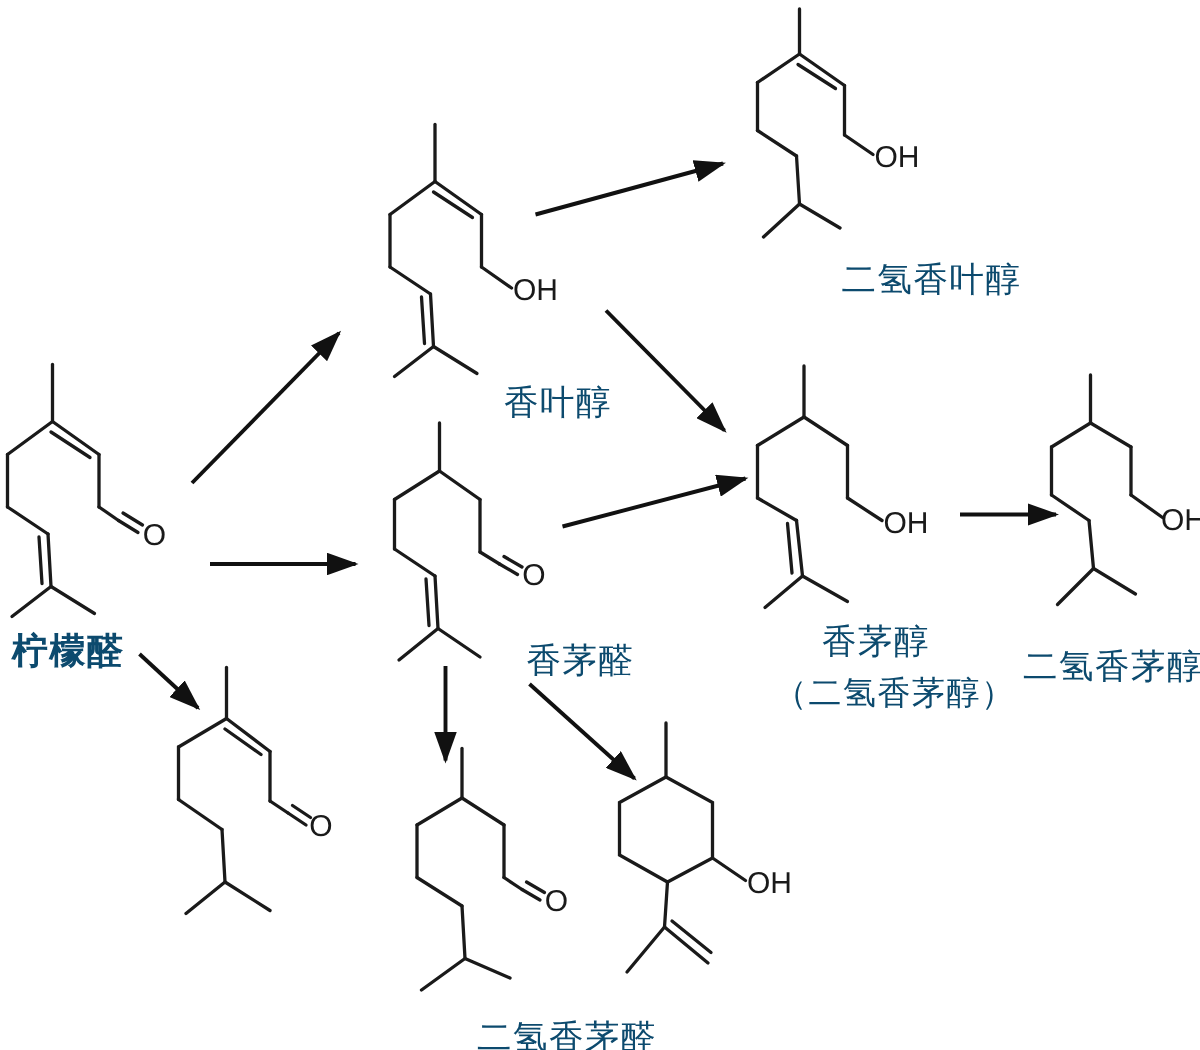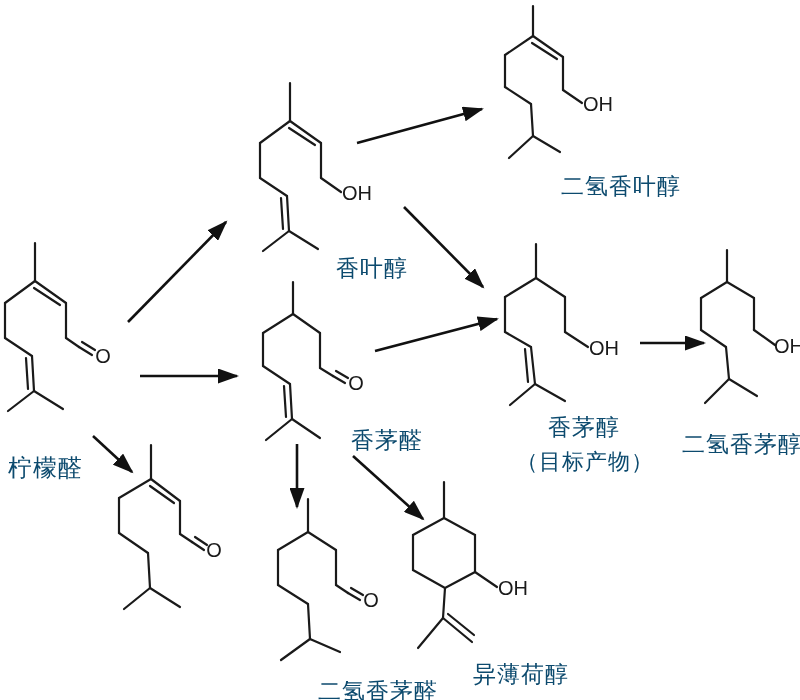--- a/index.html
+++ b/index.html
@@ -44,21 +44,21 @@
       <path class="bond" d="M66,105 L79,114"></path>
       <path class="bond" d="M79,114 L92,122 M82,109 L95,117"></path>
       <text class="atom" x="103" y="130" text-anchor="middle">O</text>
       <path class="bond" d="M35,48 L5,70"></path>
       <path class="bond" d="M5,70 V105"></path>
       <path class="bond" d="M5,105 L32,123"></path>
       <path class="bond" d="M32,123 L34,158 M26,125 L28,156"></path>
       <path class="bond" d="M34,158 L8,178 M34,158 L63,176"></path>
     </svg>
   </div>
-  <div class="lbl big" style="left:8px;top:452px;">柠檬醛</div>
+  <div class="lbl big" style="left:8px;top:418px;font-weight:bold;">柠檬醛</div>
 
   <div class="mol" style="left:253px;top:75px;">
     <svg width="125" height="195" viewBox="0 0 125 195">
       <path class="bond" d="M37,8 V46"></path>
       <path class="bond" d="M37,46 L68,68 M36,53 L62,70"></path>
       <path class="bond" d="M68,68 V103"></path>
       <path class="bond" d="M68,103 L88,117"></path>
       <text class="atom" x="104" y="125" text-anchor="middle">OH</text>
       <path class="bond" d="M37,46 L7,68"></path>
       <path class="bond" d="M7,68 V103"></path>
@@ -110,21 +110,21 @@
       <path class="bond" d="M70,92 L93,107"></path>
       <text class="atom" x="109" y="115" text-anchor="middle">OH</text>
       <path class="bond" d="M41,38 L10,57"></path>
       <path class="bond" d="M10,57 V92"></path>
       <path class="bond" d="M10,92 L36,107"></path>
       <path class="bond" d="M36,107 L40,144 M30,109 L33,142"></path>
       <path class="bond" d="M40,144 L15,165 M40,144 L70,161"></path>
     </svg>
   </div>
   <div class="lbl" style="left:548px;top:412px;">香茅醇</div>
-  <div class="lbl" style="left:516px;top:447px;font-size:22px;">（目标产物）</div>
+  <div class="lbl" style="left:516px;top:447px;font-size:22px;">（二氢香茅醇）</div>
 
   <div class="mol" style="left:698px;top:245px;">
     <svg width="110" height="165" viewBox="0 0 110 165">
       <path class="bond" d="M29,5 V37"></path>
       <path class="bond" d="M29,37 L56,53"></path>
       <path class="bond" d="M56,53 V85"></path>
       <path class="bond" d="M56,85 L77,100"></path>
       <text class="atom" x="91" y="108" text-anchor="middle">OH</text>
       <path class="bond" d="M29,37 L3,53"></path>
       <path class="bond" d="M3,53 V85"></path>
@@ -172,15 +172,14 @@
     <svg width="130" height="195" viewBox="0 0 130 195">
       <path class="bond" d="M41,4 V40"></path>
       <path class="bond" d="M41,40 L72,57 V94 L42,110 L10,92 V57 Z"></path>
       <path class="bond" d="M72,94 L94,109"></path>
       <text class="atom" x="110" y="117" text-anchor="middle">OH</text>
       <path class="bond" d="M42,110 L40,140"></path>
       <path class="bond" d="M40,140 L69,164 M45,136 L71,157"></path>
       <path class="bond" d="M40,140 L15,170"></path>
     </svg>
   </div>
-  <div class="lbl" style="left:473px;top:659px;">异薄荷醇</div>
 
 </div>
 
 </body></html>

